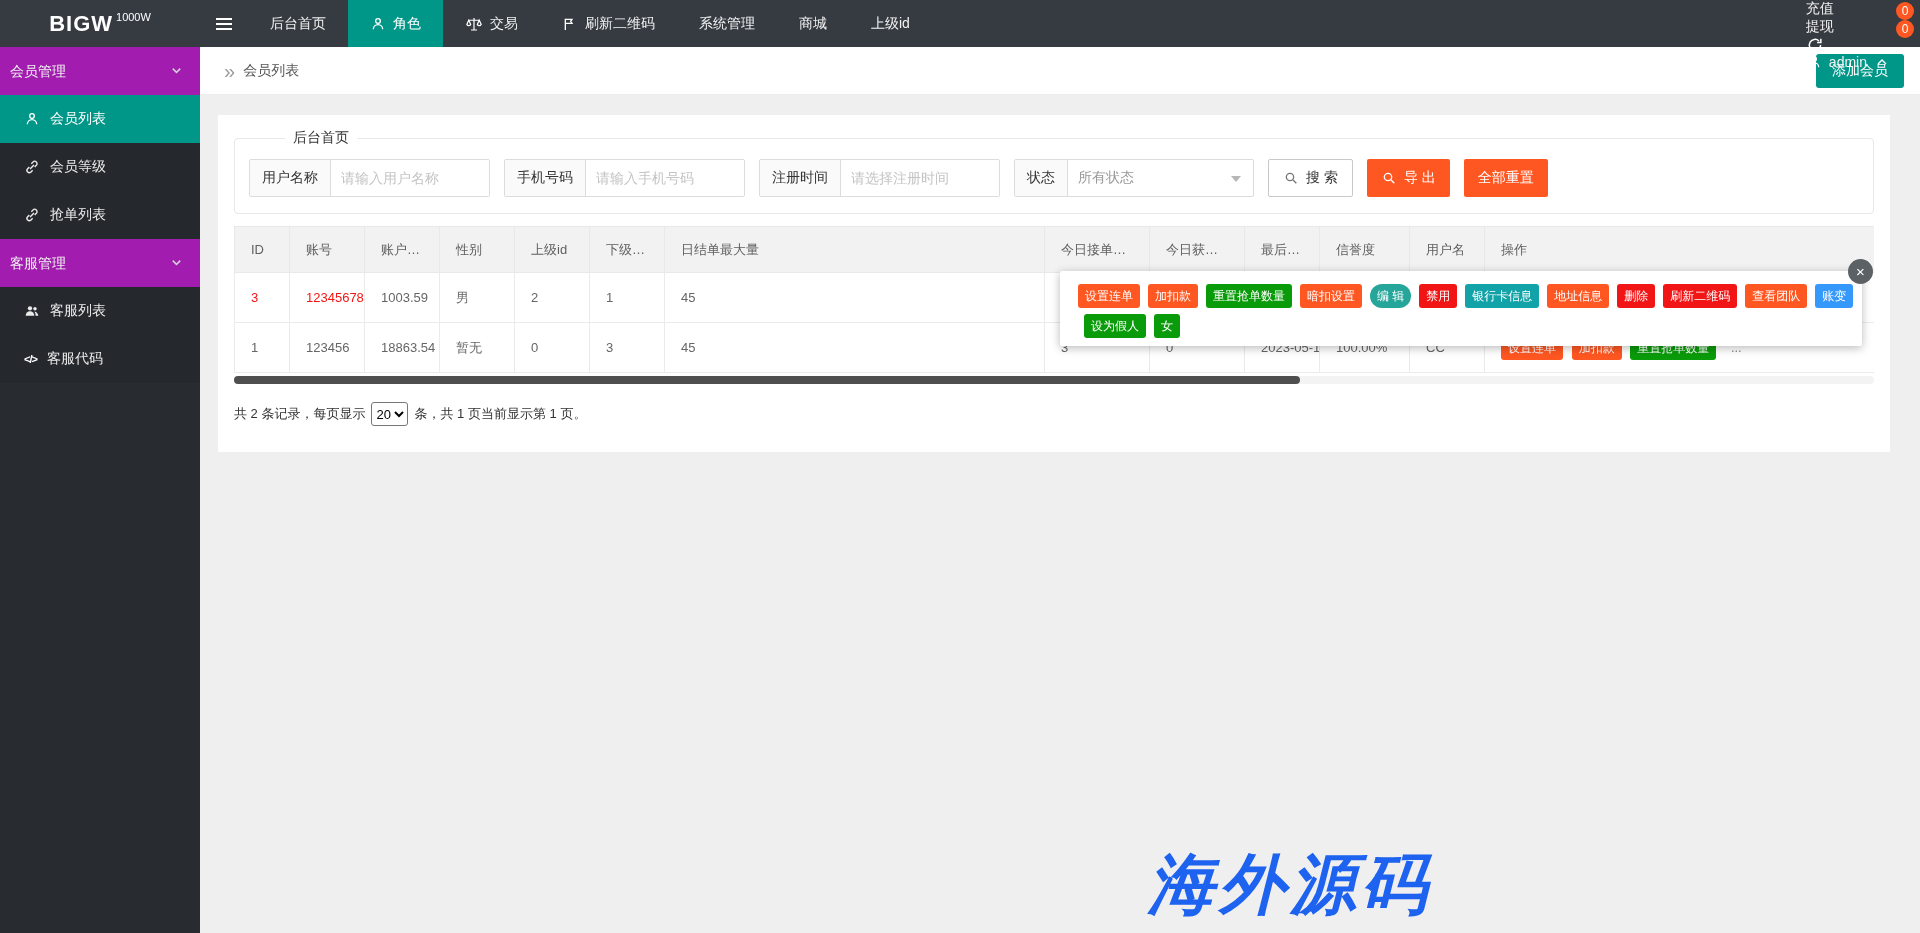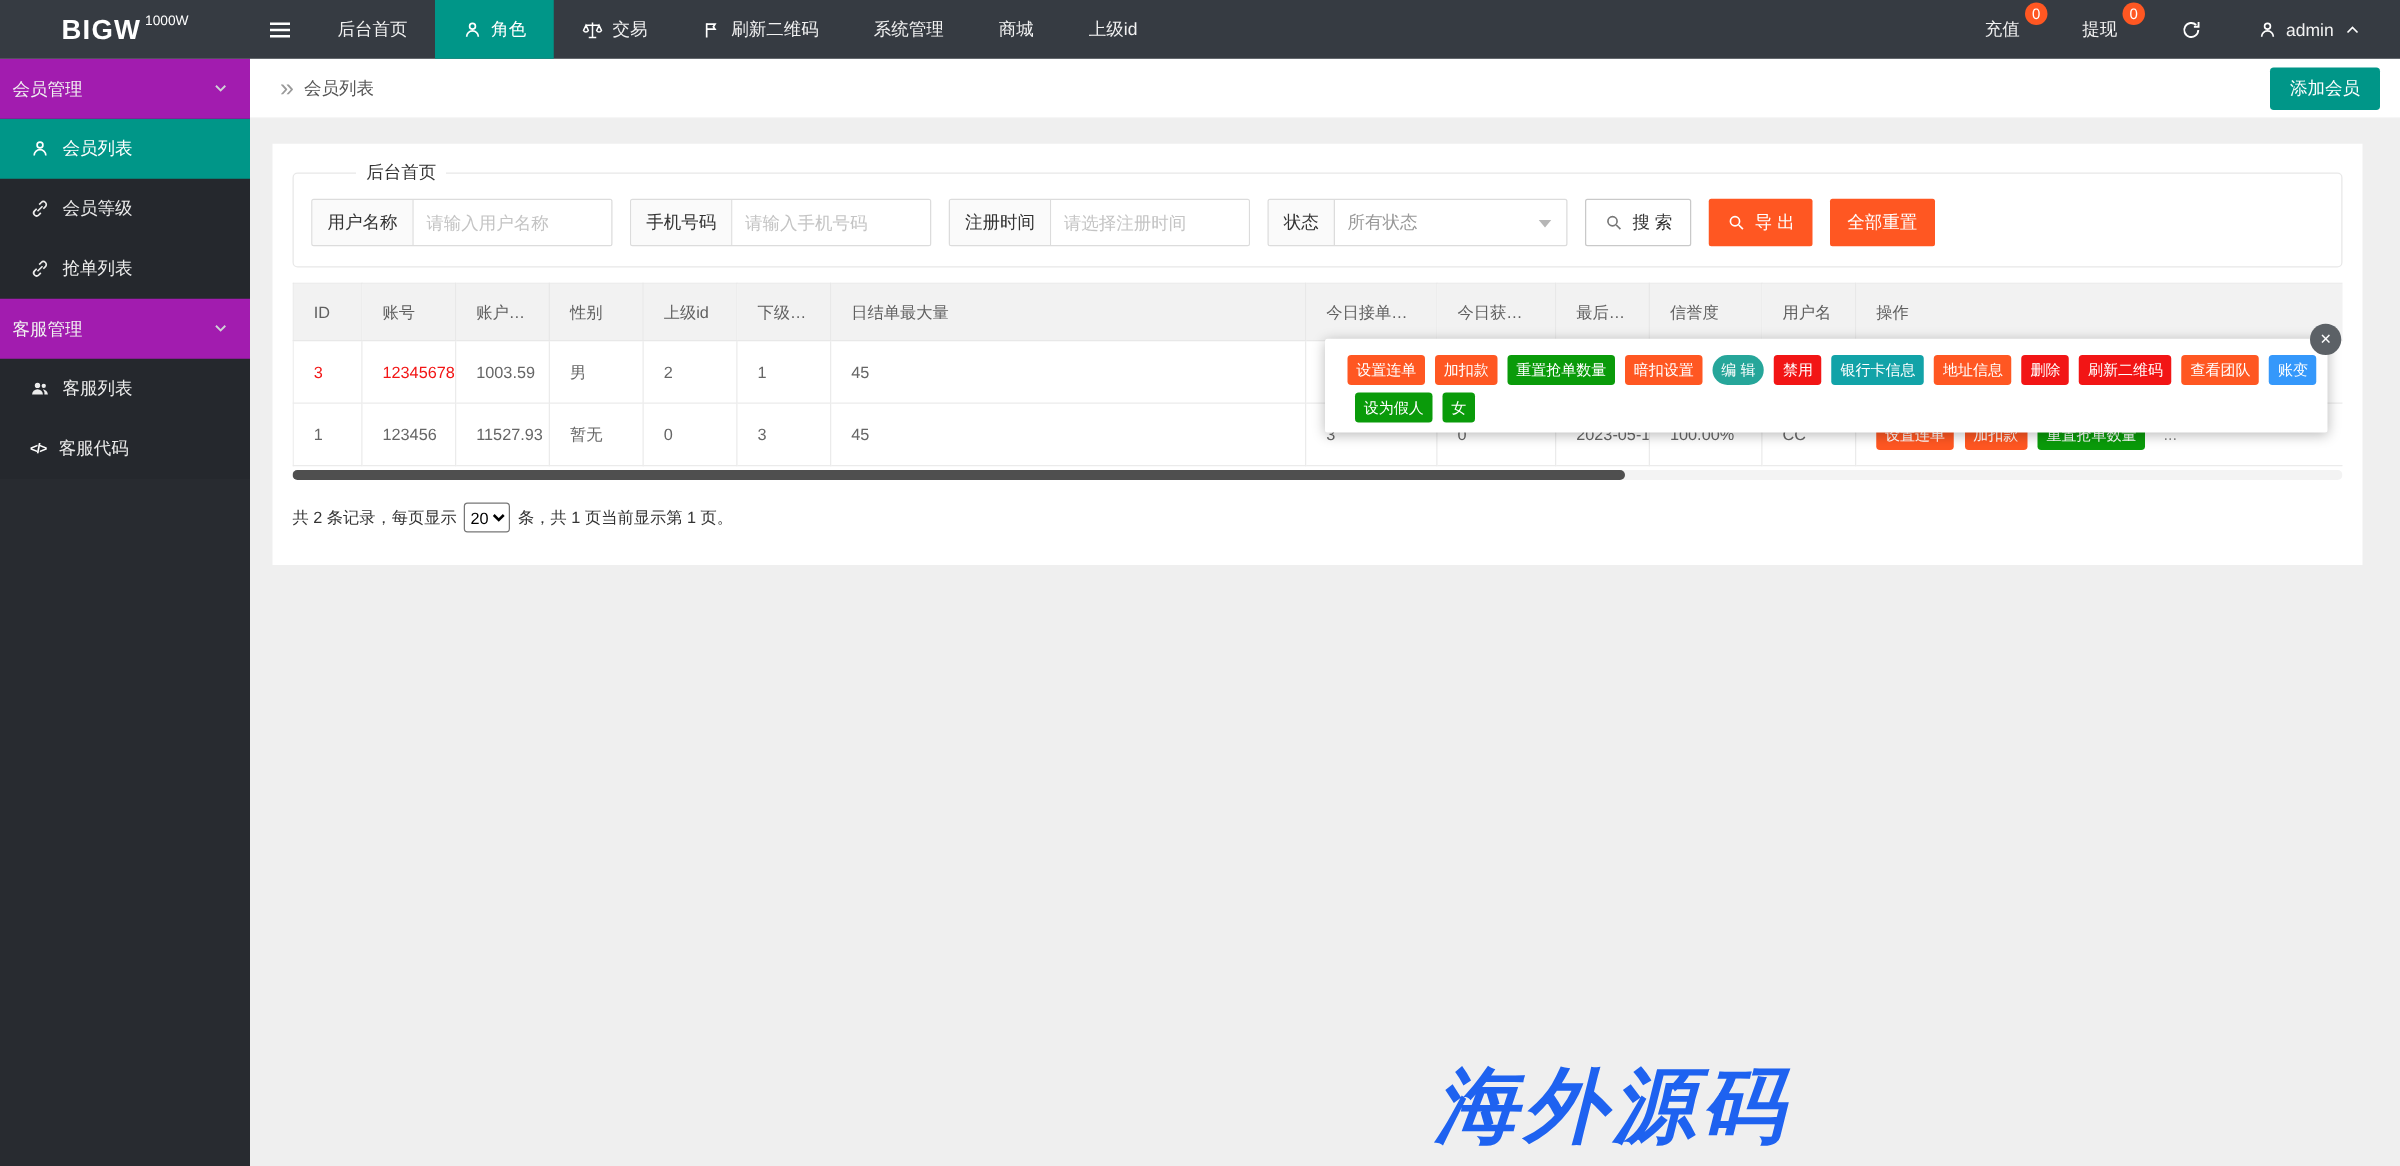--- a/index.html
+++ b/index.html
@@ -10,21 +10,21 @@
   
   .navbar { position:absolute; top:0; left:0; right:0; height:47px; background:#363b42; display:flex; align-items:stretch; z-index:30; }
   .logo { width:200px; display:flex; align-items:center; justify-content:center; color:#fff; }
   .logo-main { font-size:22px; font-weight:bold; letter-spacing:1px; }
   .logo-sup { font-size:11px; margin-left:3px; transform:translateY(-7px); display:inline-block; }
   .nav-toggle { width:48px; display:flex; flex-direction:column; align-items:center; justify-content:center; gap:3px; cursor:pointer; }
   .nav-toggle i { width:16px; height:2px; background:#fff; display:block; }
   .nav-items { display:flex; align-items:stretch; }
   .nav-item { display:flex; align-items:center; gap:7px; padding:0 22px; color:#f2f2f2; font-size:14px; text-decoration:none; cursor:pointer; white-space:nowrap; }
   .nav-item.active { background:#009688; color:#fff; }
-  .nav-right { margin-left:auto; display:flex; align-items:stretch; }
+  .nav-right { margin-left:auto; display:flex; align-items:stretch;flex-direction:column; }
   .badge-wrap { position:relative; }
   .badge { position:absolute; top:2px; right:6px; min-width:18px; height:18px; border-radius:9px; background:#ff5722; color:#fff; font-size:12px; line-height:18px; text-align:center; padding:0 4px; }
   .nav-icon { width:16px; height:16px; }
   .nav-icon-lg { width:18px; height:18px; }
 
   
   .sidebar { position:absolute; top:47px; left:0; bottom:0; width:200px; background:#282b30; z-index:25; }
   .sgroup-header { position:relative; height:48px; line-height:48px; padding-left:10px; background:#a21caf; color:#f1f1f1; font-size:14px; cursor:pointer; }
   .sgroup-header .chev { position:absolute; right:16px; top:16px; width:15px; height:15px; }
   .smenu { background:#25282d; }
@@ -320,21 +320,21 @@
                 <td></td>
                 <td></td>
                 <td></td>
                 <td></td>
                 <td></td>
                 <td class="op-cell"></td>
               </tr>
               <tr>
                 <td>1</td>
                 <td>123456</td>
-                <td>11527.93</td>
+                <td>18863.54</td>
                 <td>暂无</td>
                 <td>0</td>
                 <td>3</td>
                 <td>45</td>
                 <td>3</td>
                 <td>0</td>
                 <td>2023-05-1...</td>
                 <td>100.00%</td>
                 <td>CC</td>
                 <td class="op-cell">

